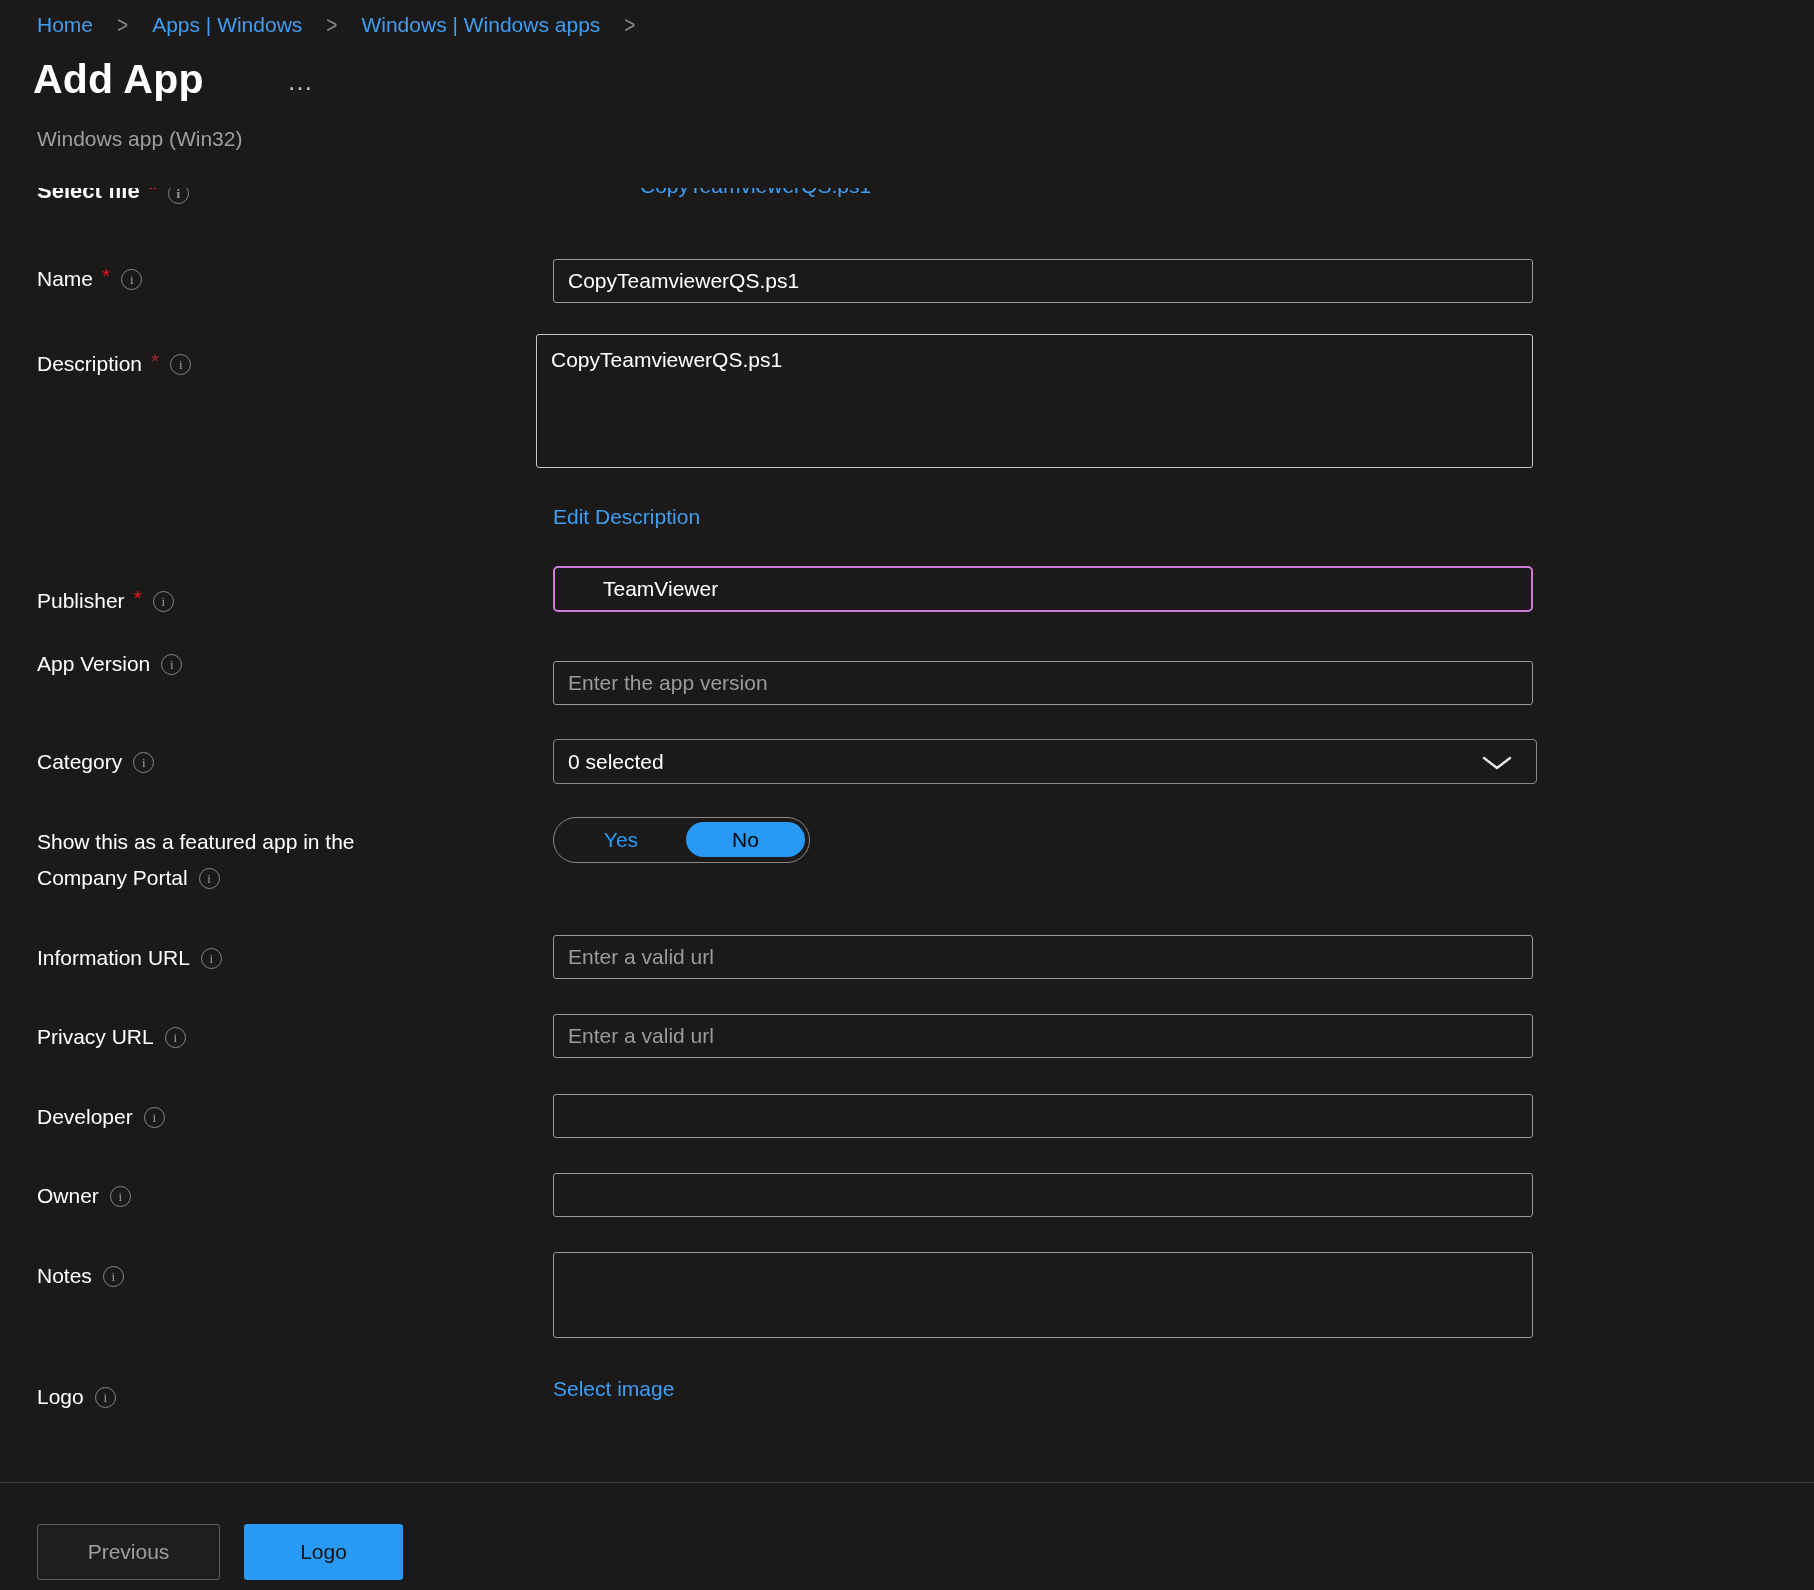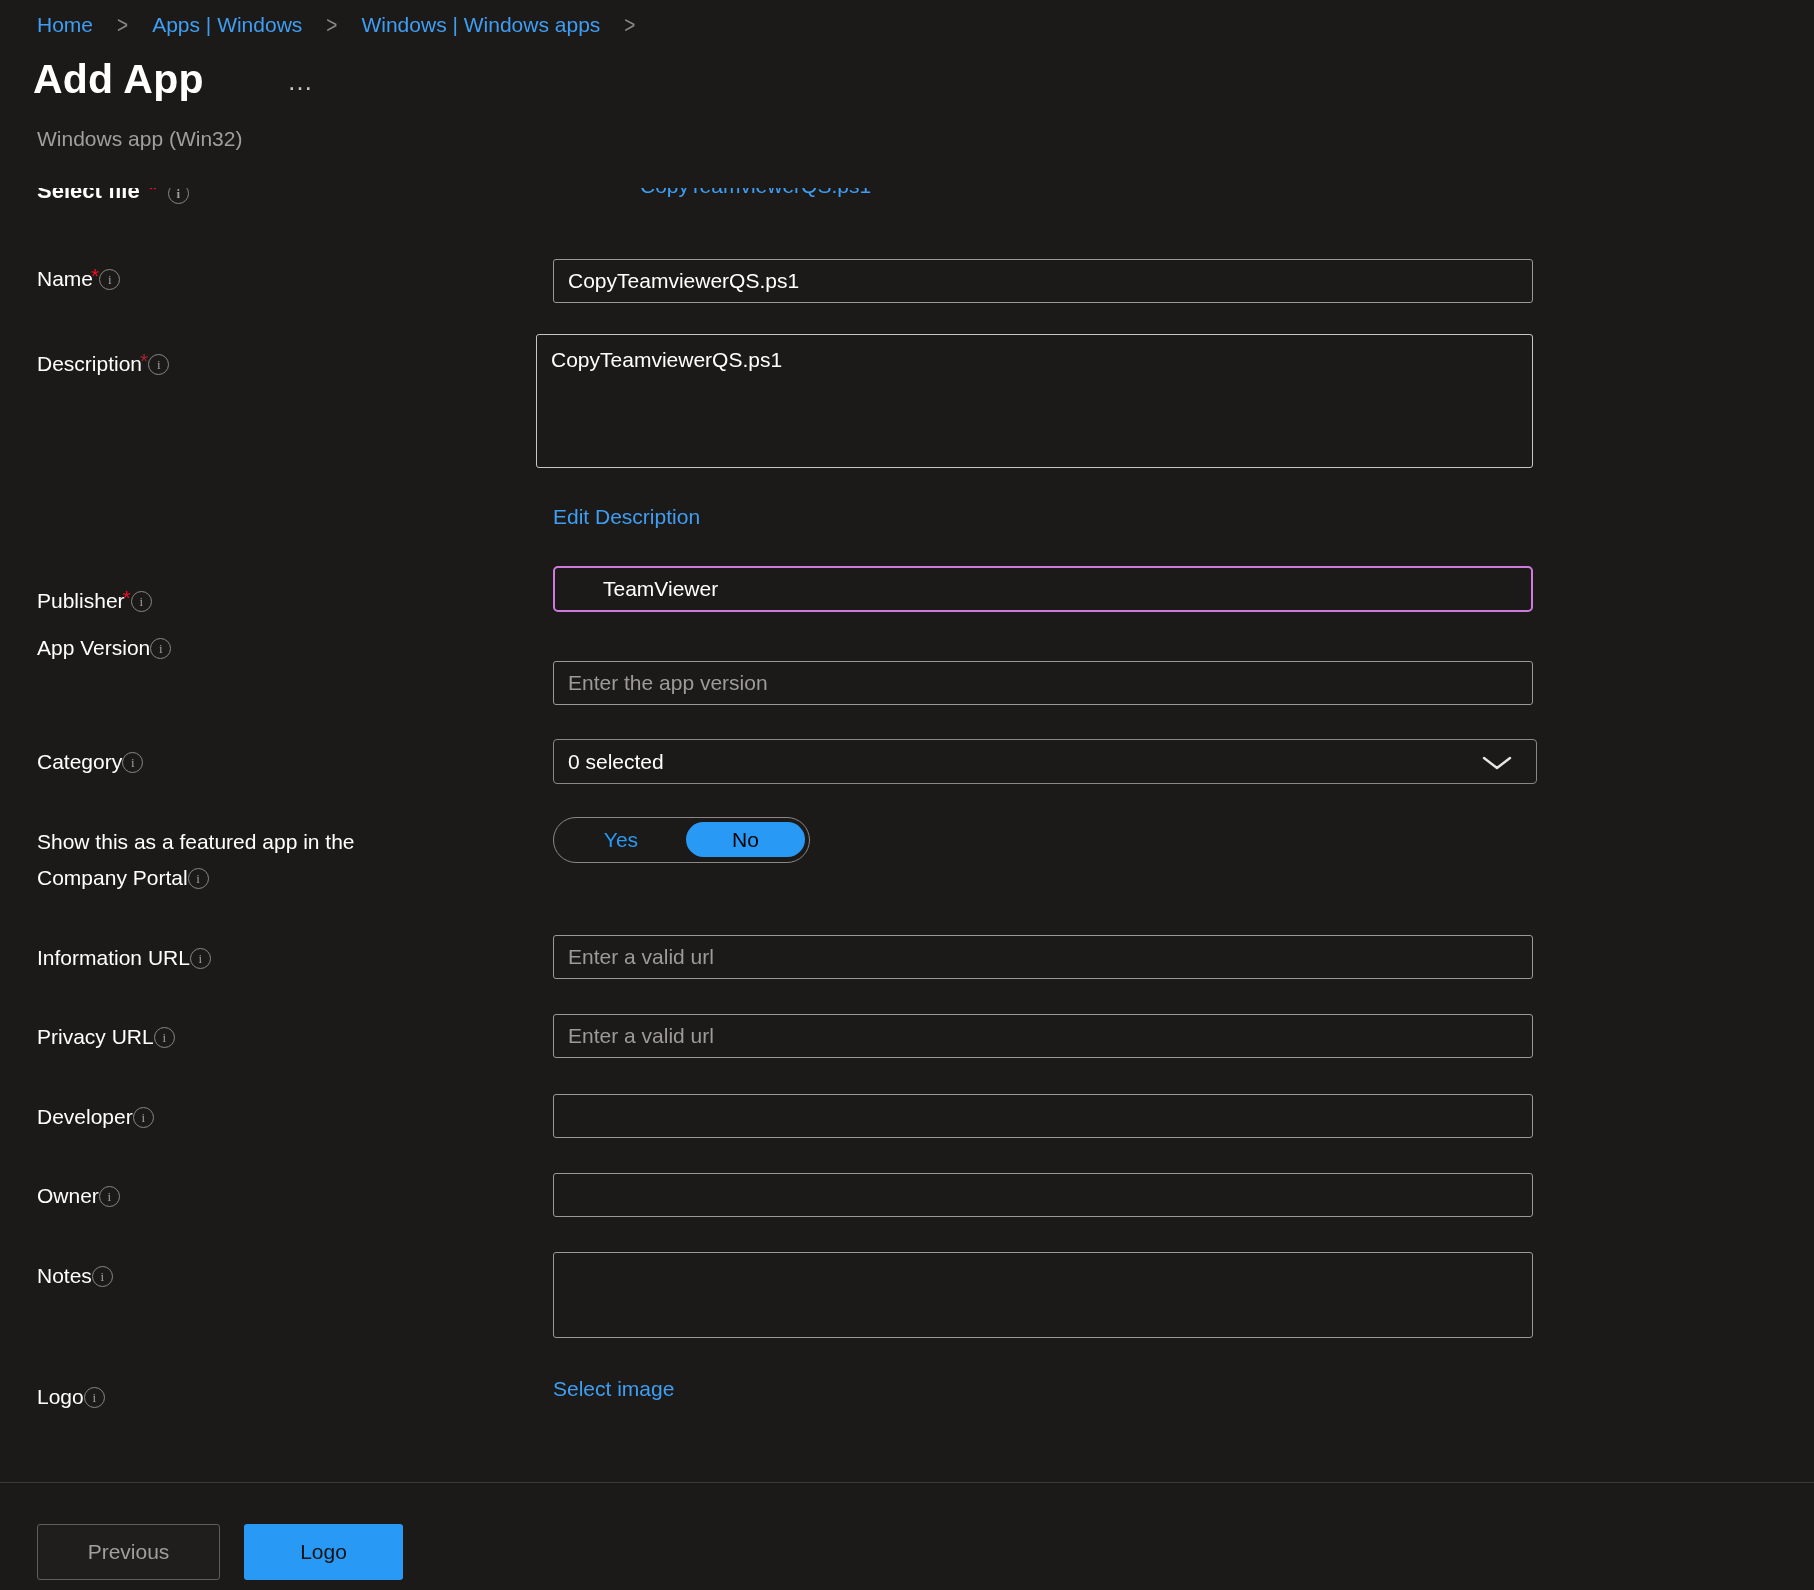--- a/index.html
+++ b/index.html
@@ -17,21 +17,21 @@
   .breadcrumb { left:37px; top:13px; display:flex; align-items:center; gap:24px; font-size:21px; }
   .crumb { color:#3f9ef3; cursor:pointer; text-decoration:none; }
   .crumb-sep { color:#8a8886; font-size:19px; transform:scaleY(1.25); }
 
   
   .page-title { left:33px; top:56px; font-size:41px; font-weight:700; letter-spacing:.2px; color:#ffffff; }
   .more-btn { left:287px; top:66px; font-size:26px; color:#c8c6c4; letter-spacing:1px; cursor:pointer; }
   .page-subtitle { left:37px; top:127px; font-size:21px; color:#a19f9d; }
 
   
-  .row-label { position:absolute; left:37px; display:flex; align-items:center; font-size:21px; color:#ffffff; white-space:nowrap; }
+  .row-label { position:absolute; left:37px; display:flex; align-items:center; gap:11px; font-size:21px; color:#ffffff; white-space:nowrap; }
   .req { color:#e81123; font-size:21px; position:relative; top:-3px; margin-left:-2px; }
   .req.dim { color:#a4262c; }
   .info-icon {
     width:21px; height:21px; border:1px solid #8a8886; border-radius:50%;
     color:#a19f9d; font-size:13px; line-height:19px; text-align:center;
     display:inline-block; flex:0 0 auto; cursor:pointer; font-family:"Liberation Serif", serif;
   }
 
   
   .tinput {
@@ -126,21 +126,21 @@
 <textarea class="tinput desc-area" style="top: 334px;">CopyTeamviewerQS.ps1</textarea>
 <a class="abs link" style="left:553px; top:505px;">Edit Description</a>
 
 <div class="row-label" style="top:589px;">
   <span>Publisher</span>
   <span class="req">*</span>
   <span class="info-icon">i</span>
 </div>
 <input class="tinput publisher-input" style="top: 566px; padding-left: 48px;" value="TeamViewer">
 
-<div class="row-label" style="top:636px;align-items:center;">
+<div class="row-label" style="top:652px;align-items:center;">
   <span>App Version</span>
   <span class="info-icon">i</span>
 </div>
 <input class="tinput" style="top: 661px;" placeholder="Enter the app version">
 
 <div class="row-label" style="top:750px;">
   <span>Category</span>
   <span class="info-icon">i</span>
 </div>
 <div class="abs dropdown">

